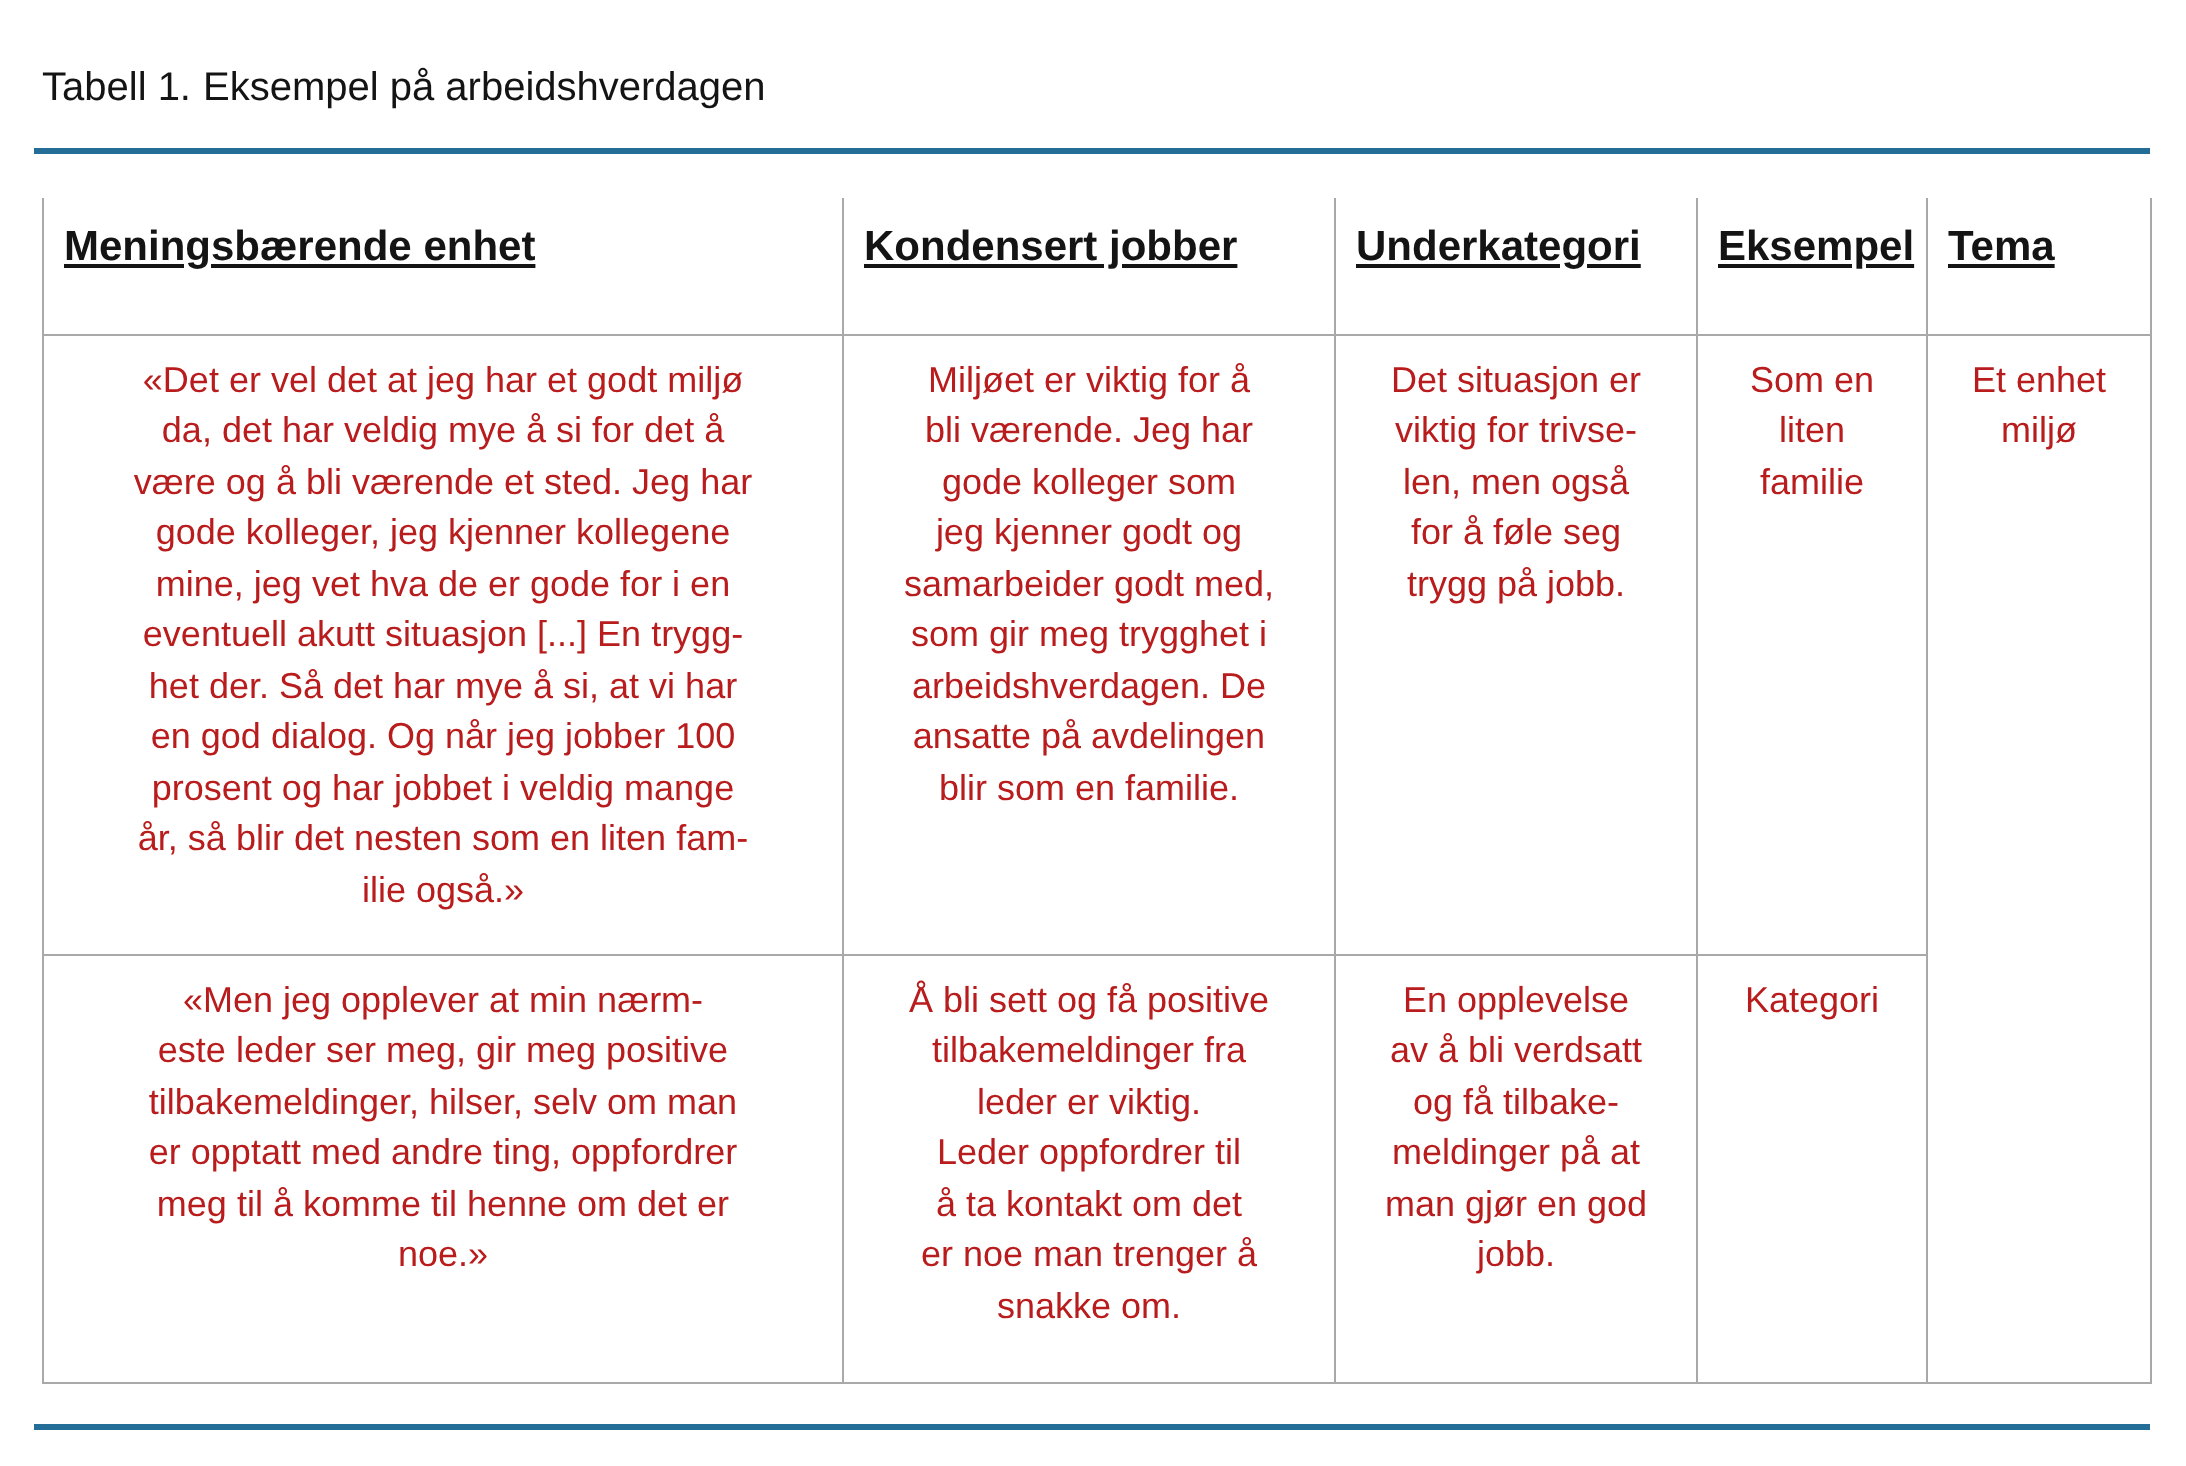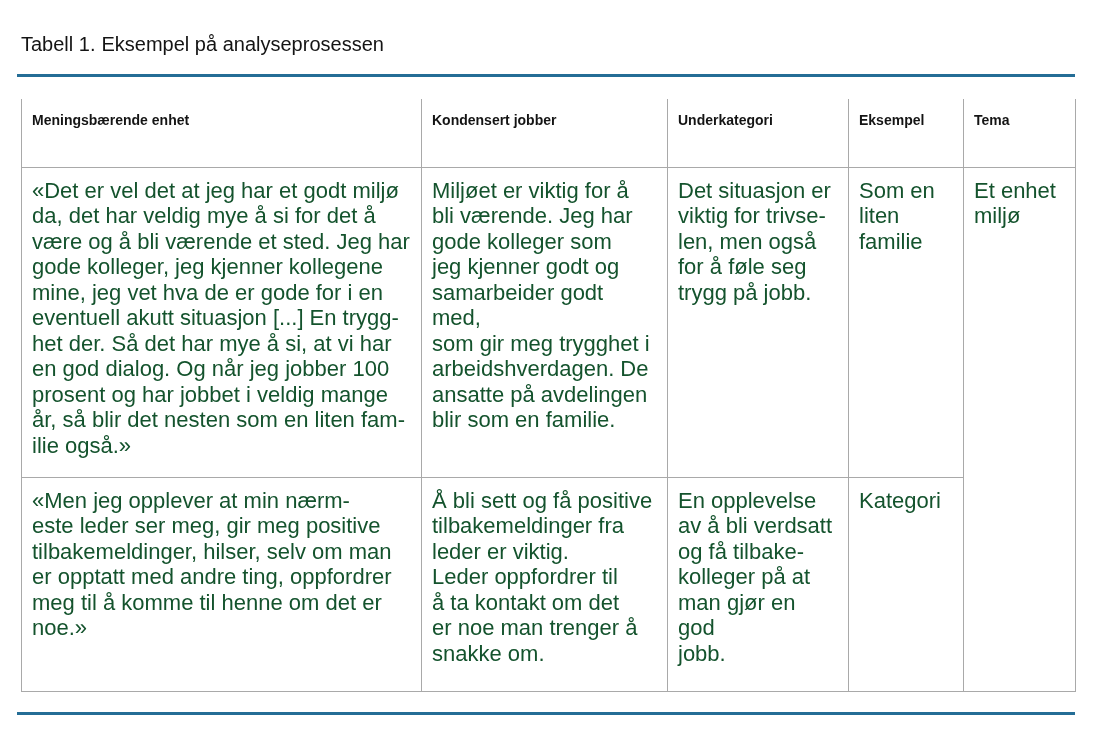--- a/index.html
+++ b/index.html
@@ -40,44 +40,46 @@
   }
   table.analysis th,
   table.analysis td {
     border: 1px solid #a9a9a9;
     vertical-align: top;
     text-align: left;
     box-sizing: border-box;
   }
   table.analysis th {
     border-top: none;
-    font-size: 14px;
+    font-size: 21px;
     font-weight: 700;
     padding: 13px 10px 10px 10px;
     color: #141414;
+    text-decoration: underline;
   }
   table.analysis thead tr { height: 68px; }
   table.analysis td {
-    font-size: 22px;
+    font-size: 18px;
     line-height: 25.5px;
     padding: 10px 10px 12px 10px;
     white-space: pre-line;
-    color: #14532d;
+    color: #b91c1c;
+    text-align: center;
   }
   tr.row-1 { height: 310px; }
   tr.row-2 { height: 214px; margin-top: 47px; }
   td.tema-cell {
     vertical-align: middle;
   }
 </style>
 </head>
 <body>
 
 <div class="caption">
-  <span class="caption-label">Tabell 1.</span><span>Eksempel på analyseprosessen</span>
+  <span class="caption-label">Tabell 1.</span><span>Eksempel på arbeidshverdagen</span>
 </div>
 
 <div class="rule rule-top"></div>
 
 <table class="analysis">
   <colgroup>
     <col style="width:400px">
     <col style="width:246px">
     <col style="width:181px">
     <col style="width:115px">
@@ -135,21 +137,21 @@
       <td>Å bli sett og få positive
 tilbakemeldinger fra
 leder er viktig.
 Leder oppfordrer til
 å ta kontakt om det
 er noe man trenger å
 snakke om.</td>
       <td>En opplevelse
 av å bli verdsatt
 og få tilbake-
-kolleger på at
+meldinger på at
 man gjør en god
 jobb.</td>
       <td>Kategori</td>
     </tr>
   </tbody>
 </table>
 
 <div class="rule rule-bottom"></div>
 
 </body></html>

